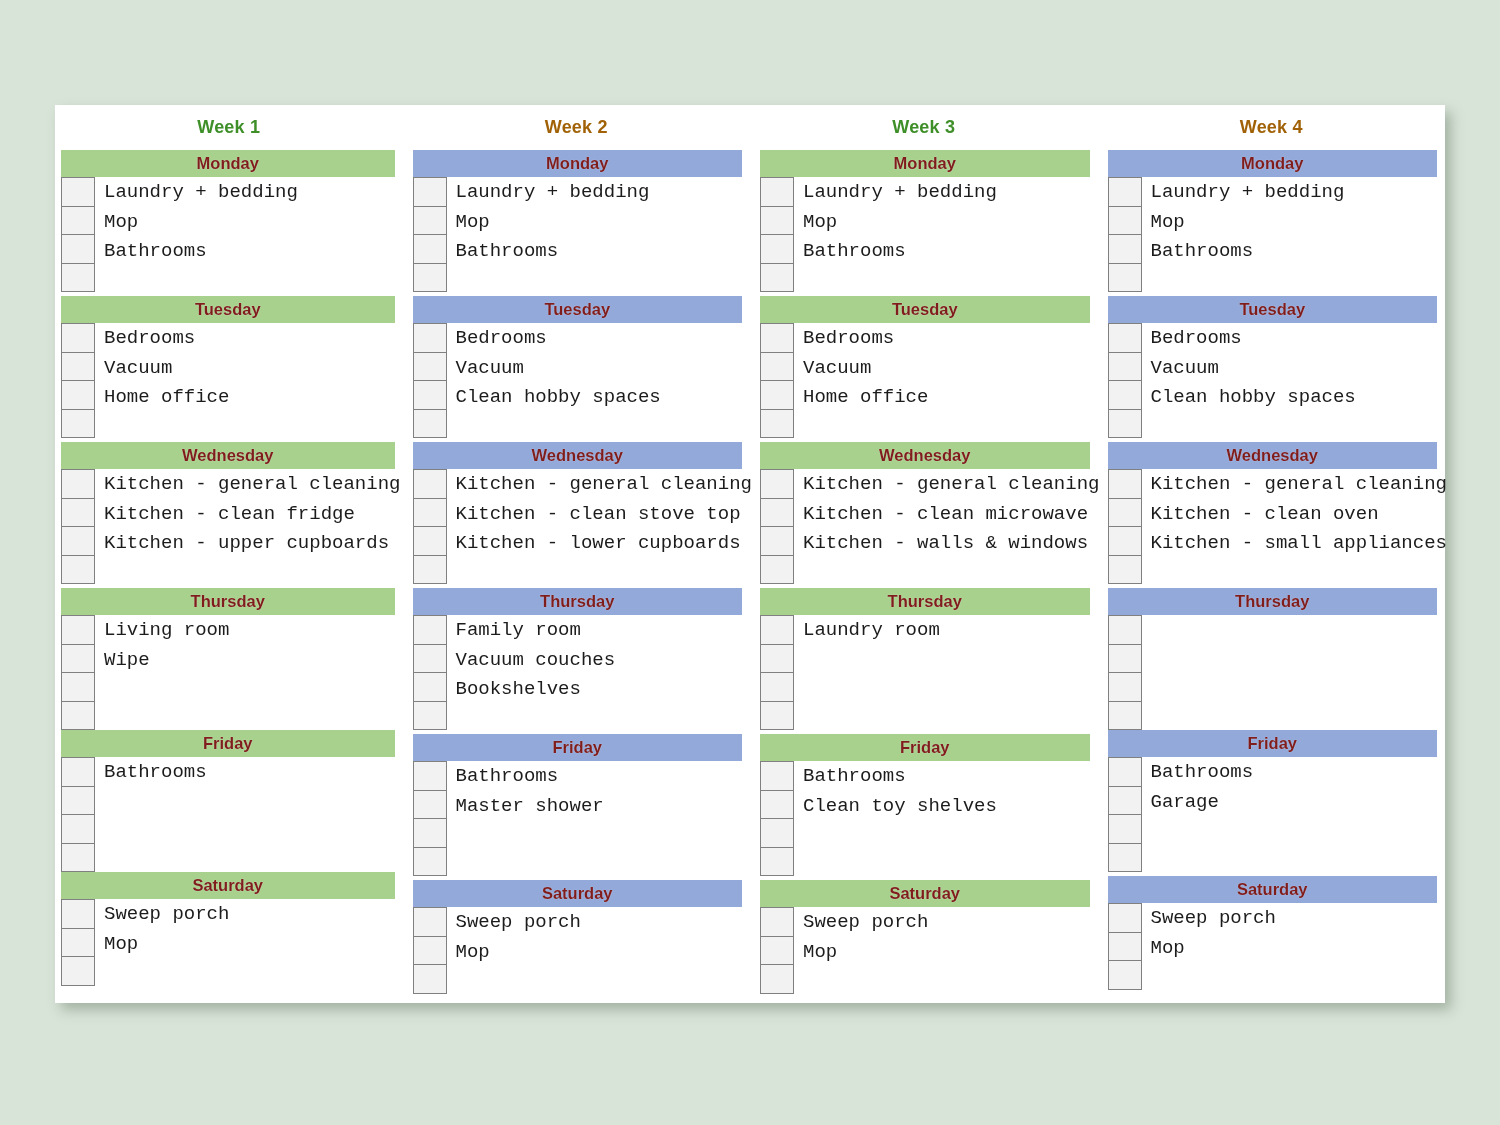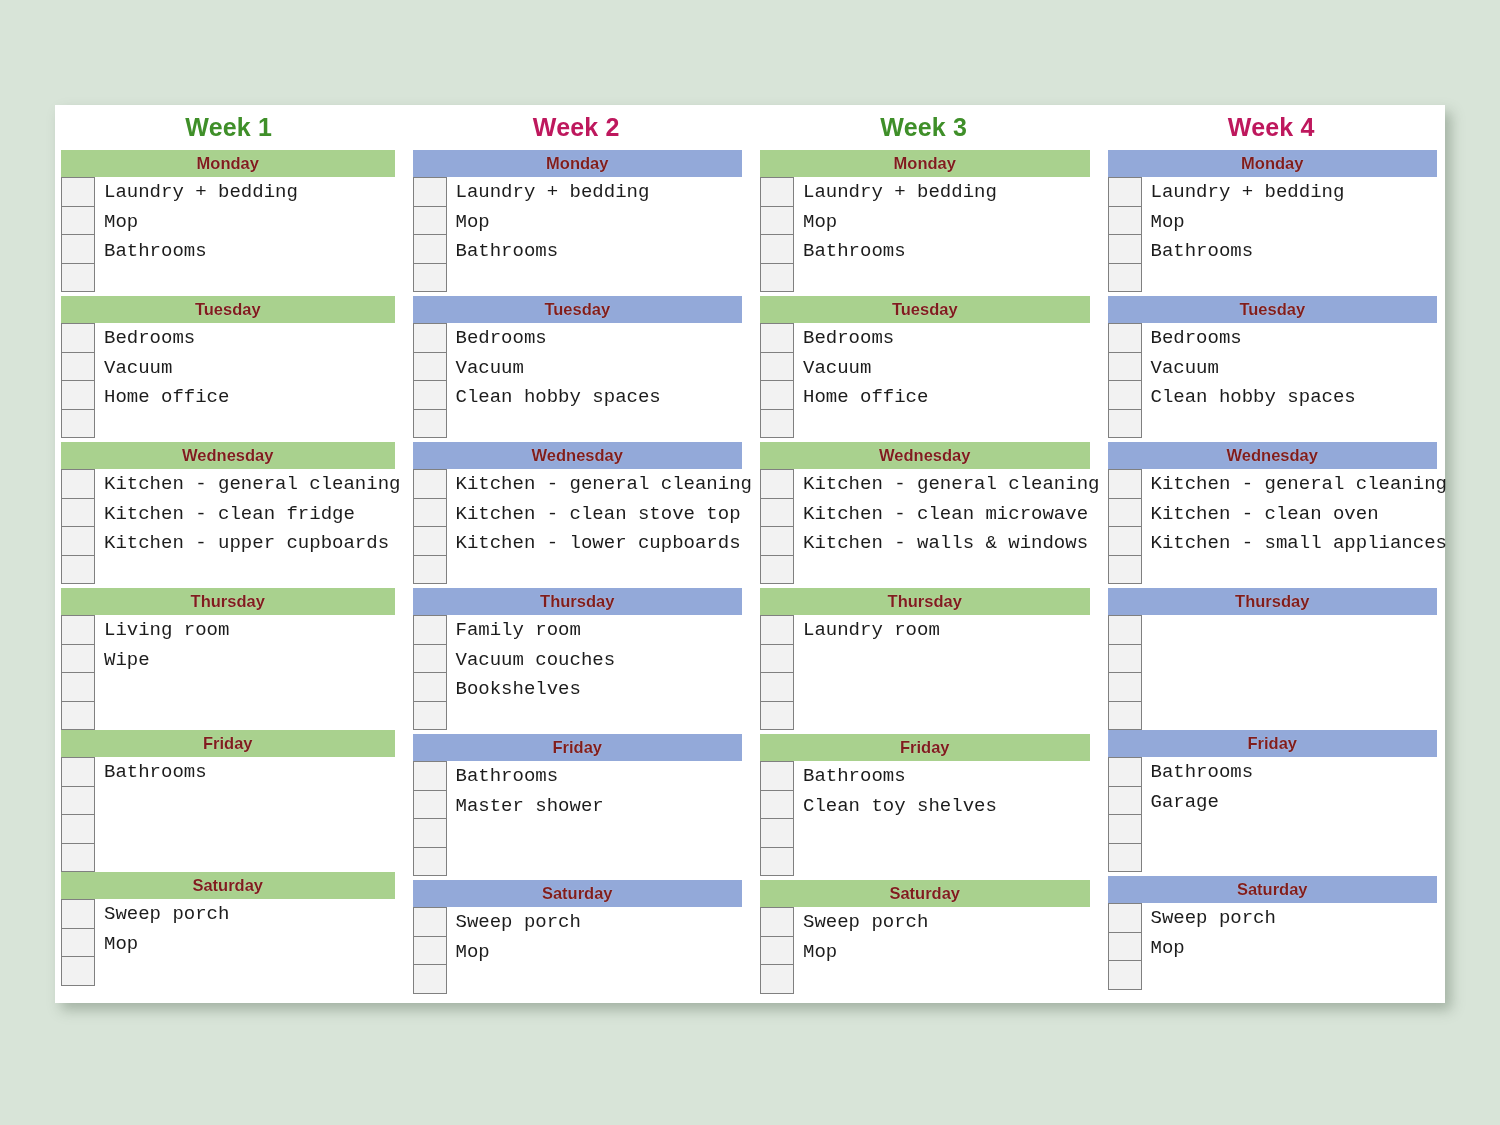--- a/index.html
+++ b/index.html
@@ -31,28 +31,28 @@
   }
 
   .week-col {
     position: relative;
     width: 25%;
     box-sizing: border-box;
   }
 
   .week-title {
     text-align: center;
-    font-size: 25px;
+    font-size: 18px;
     font-weight: bold;
     line-height: 45px;
     height: 45px;
     letter-spacing: 0.2px;
   }
   .week-title.green { color: #3f8f29; }
-  .week-title.black { color: #be185d; }
+  .week-title.black { color: #a16207; }
 
   .day-block {
     position: relative;
   }
 
   .day-header {
     text-align: center;
     color: #7f1d1d;
     font-size: 16.5px;
     font-weight: bold;

